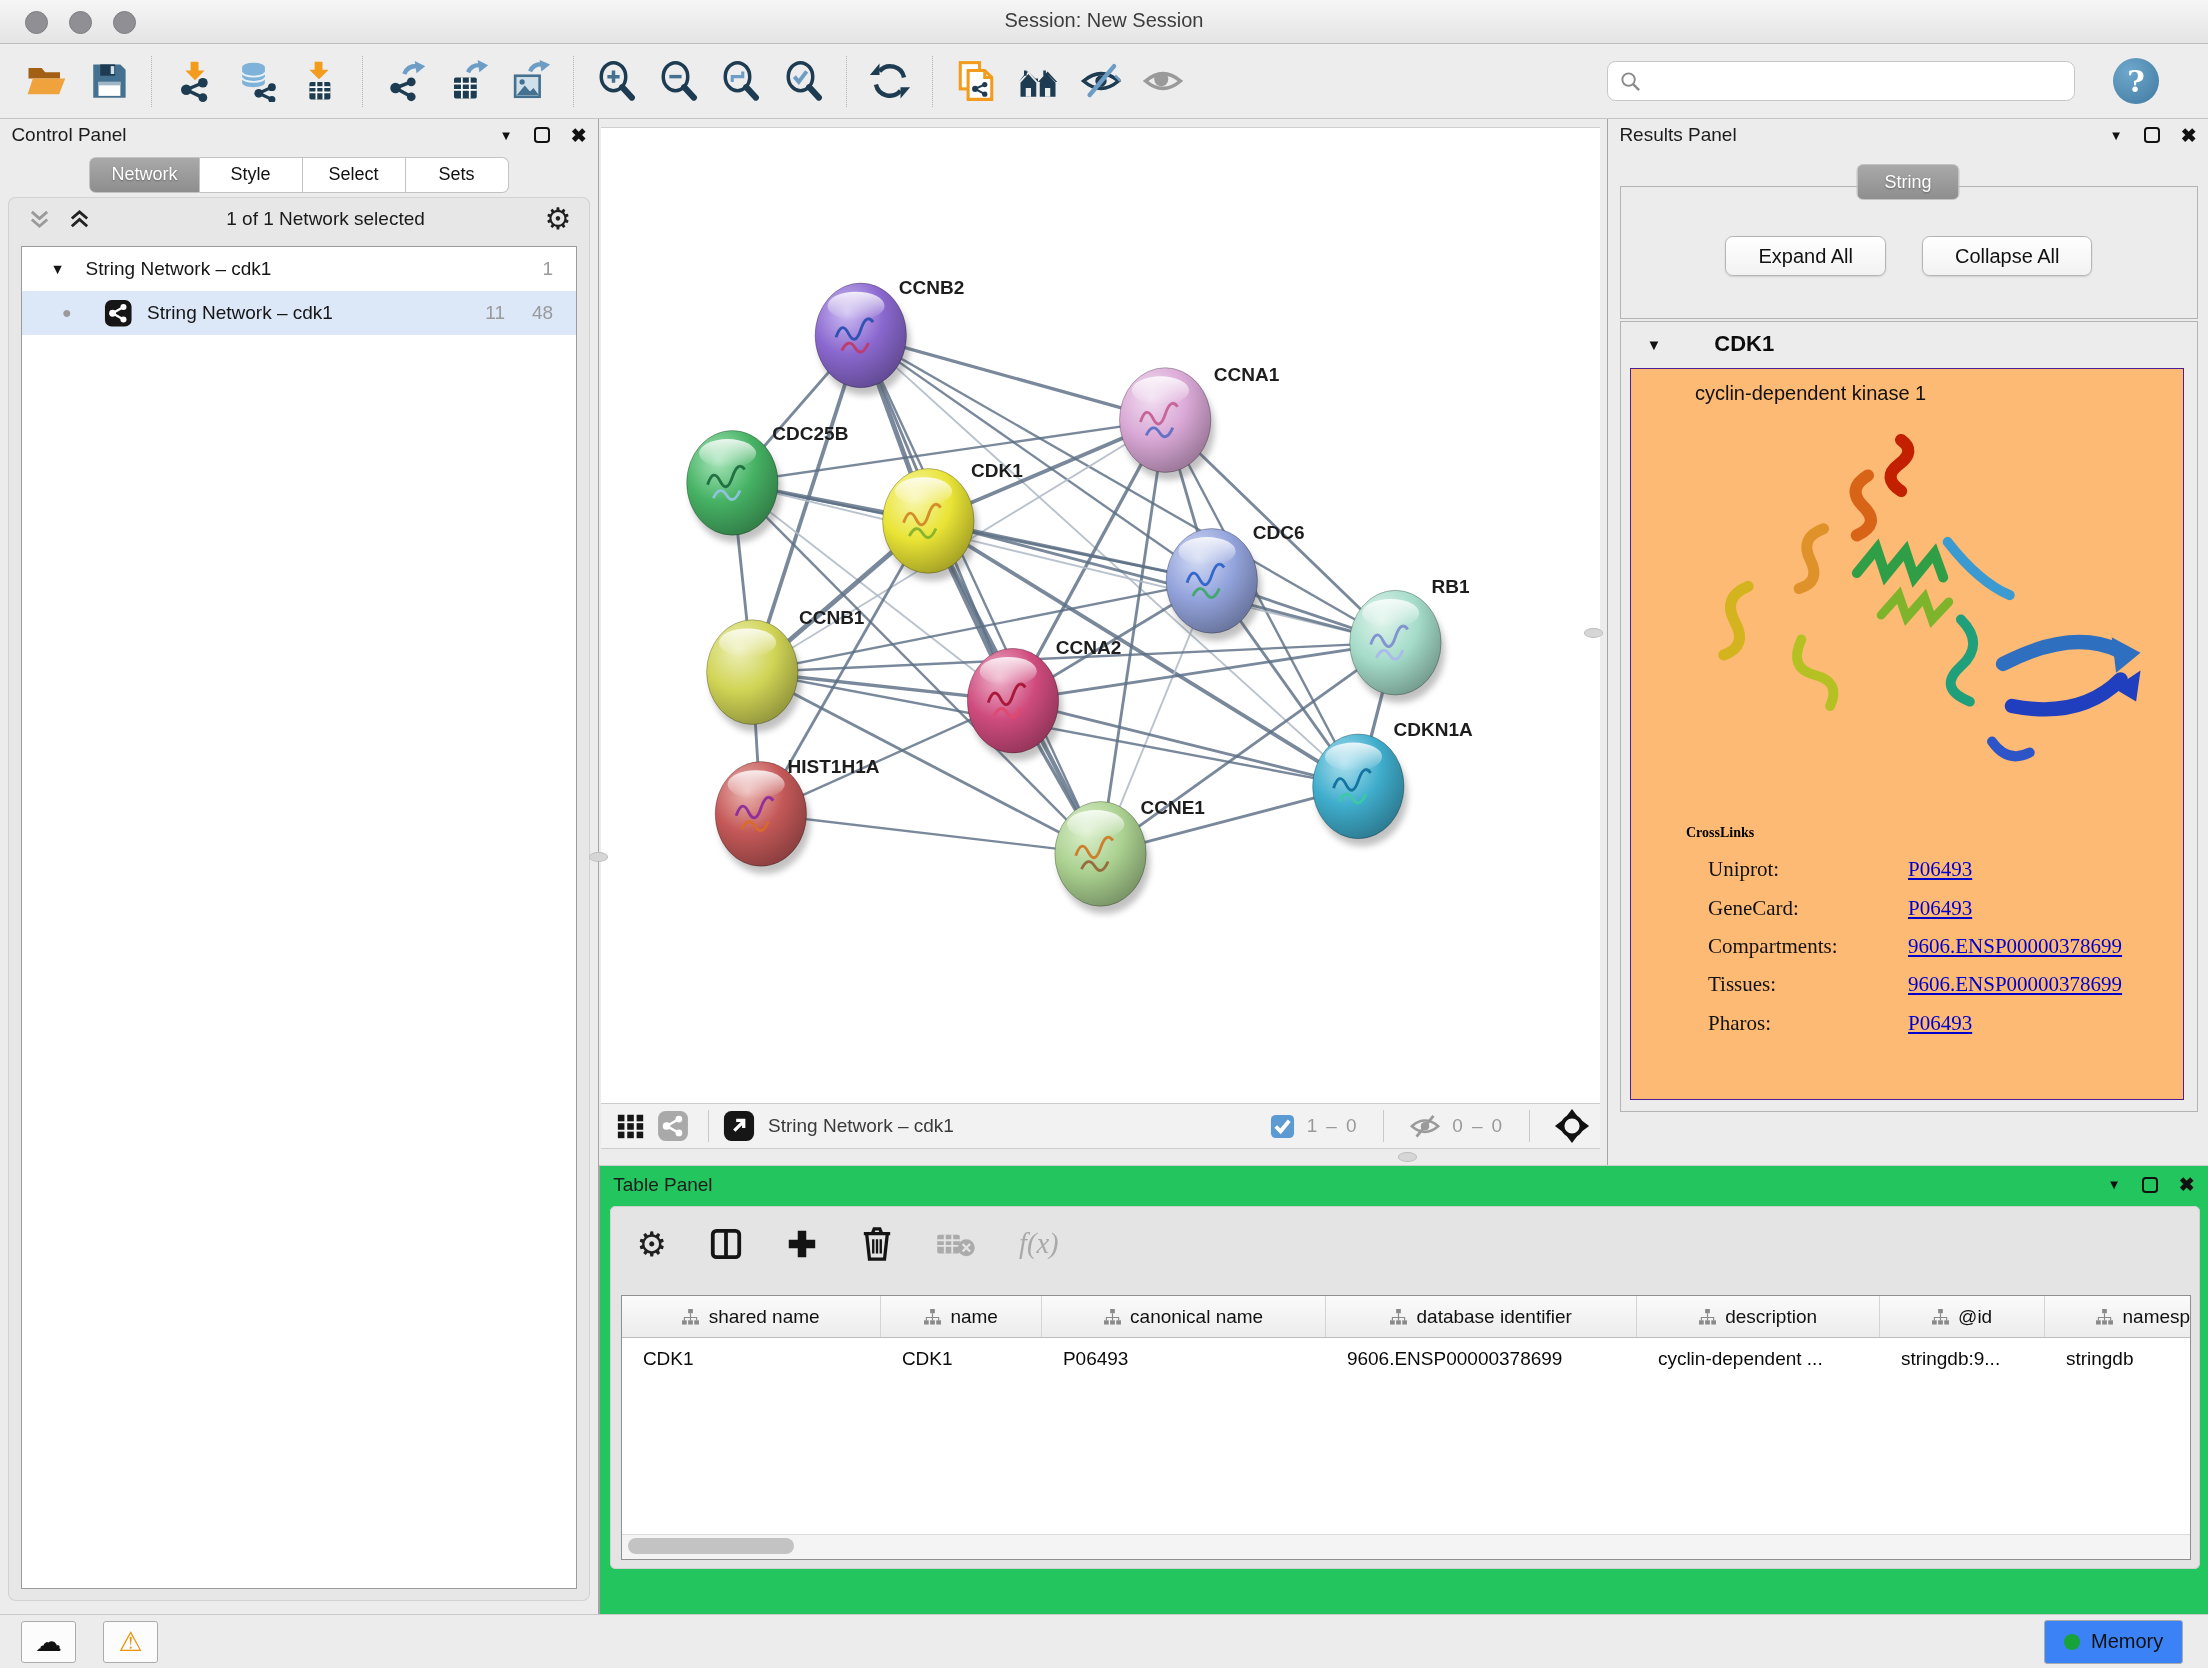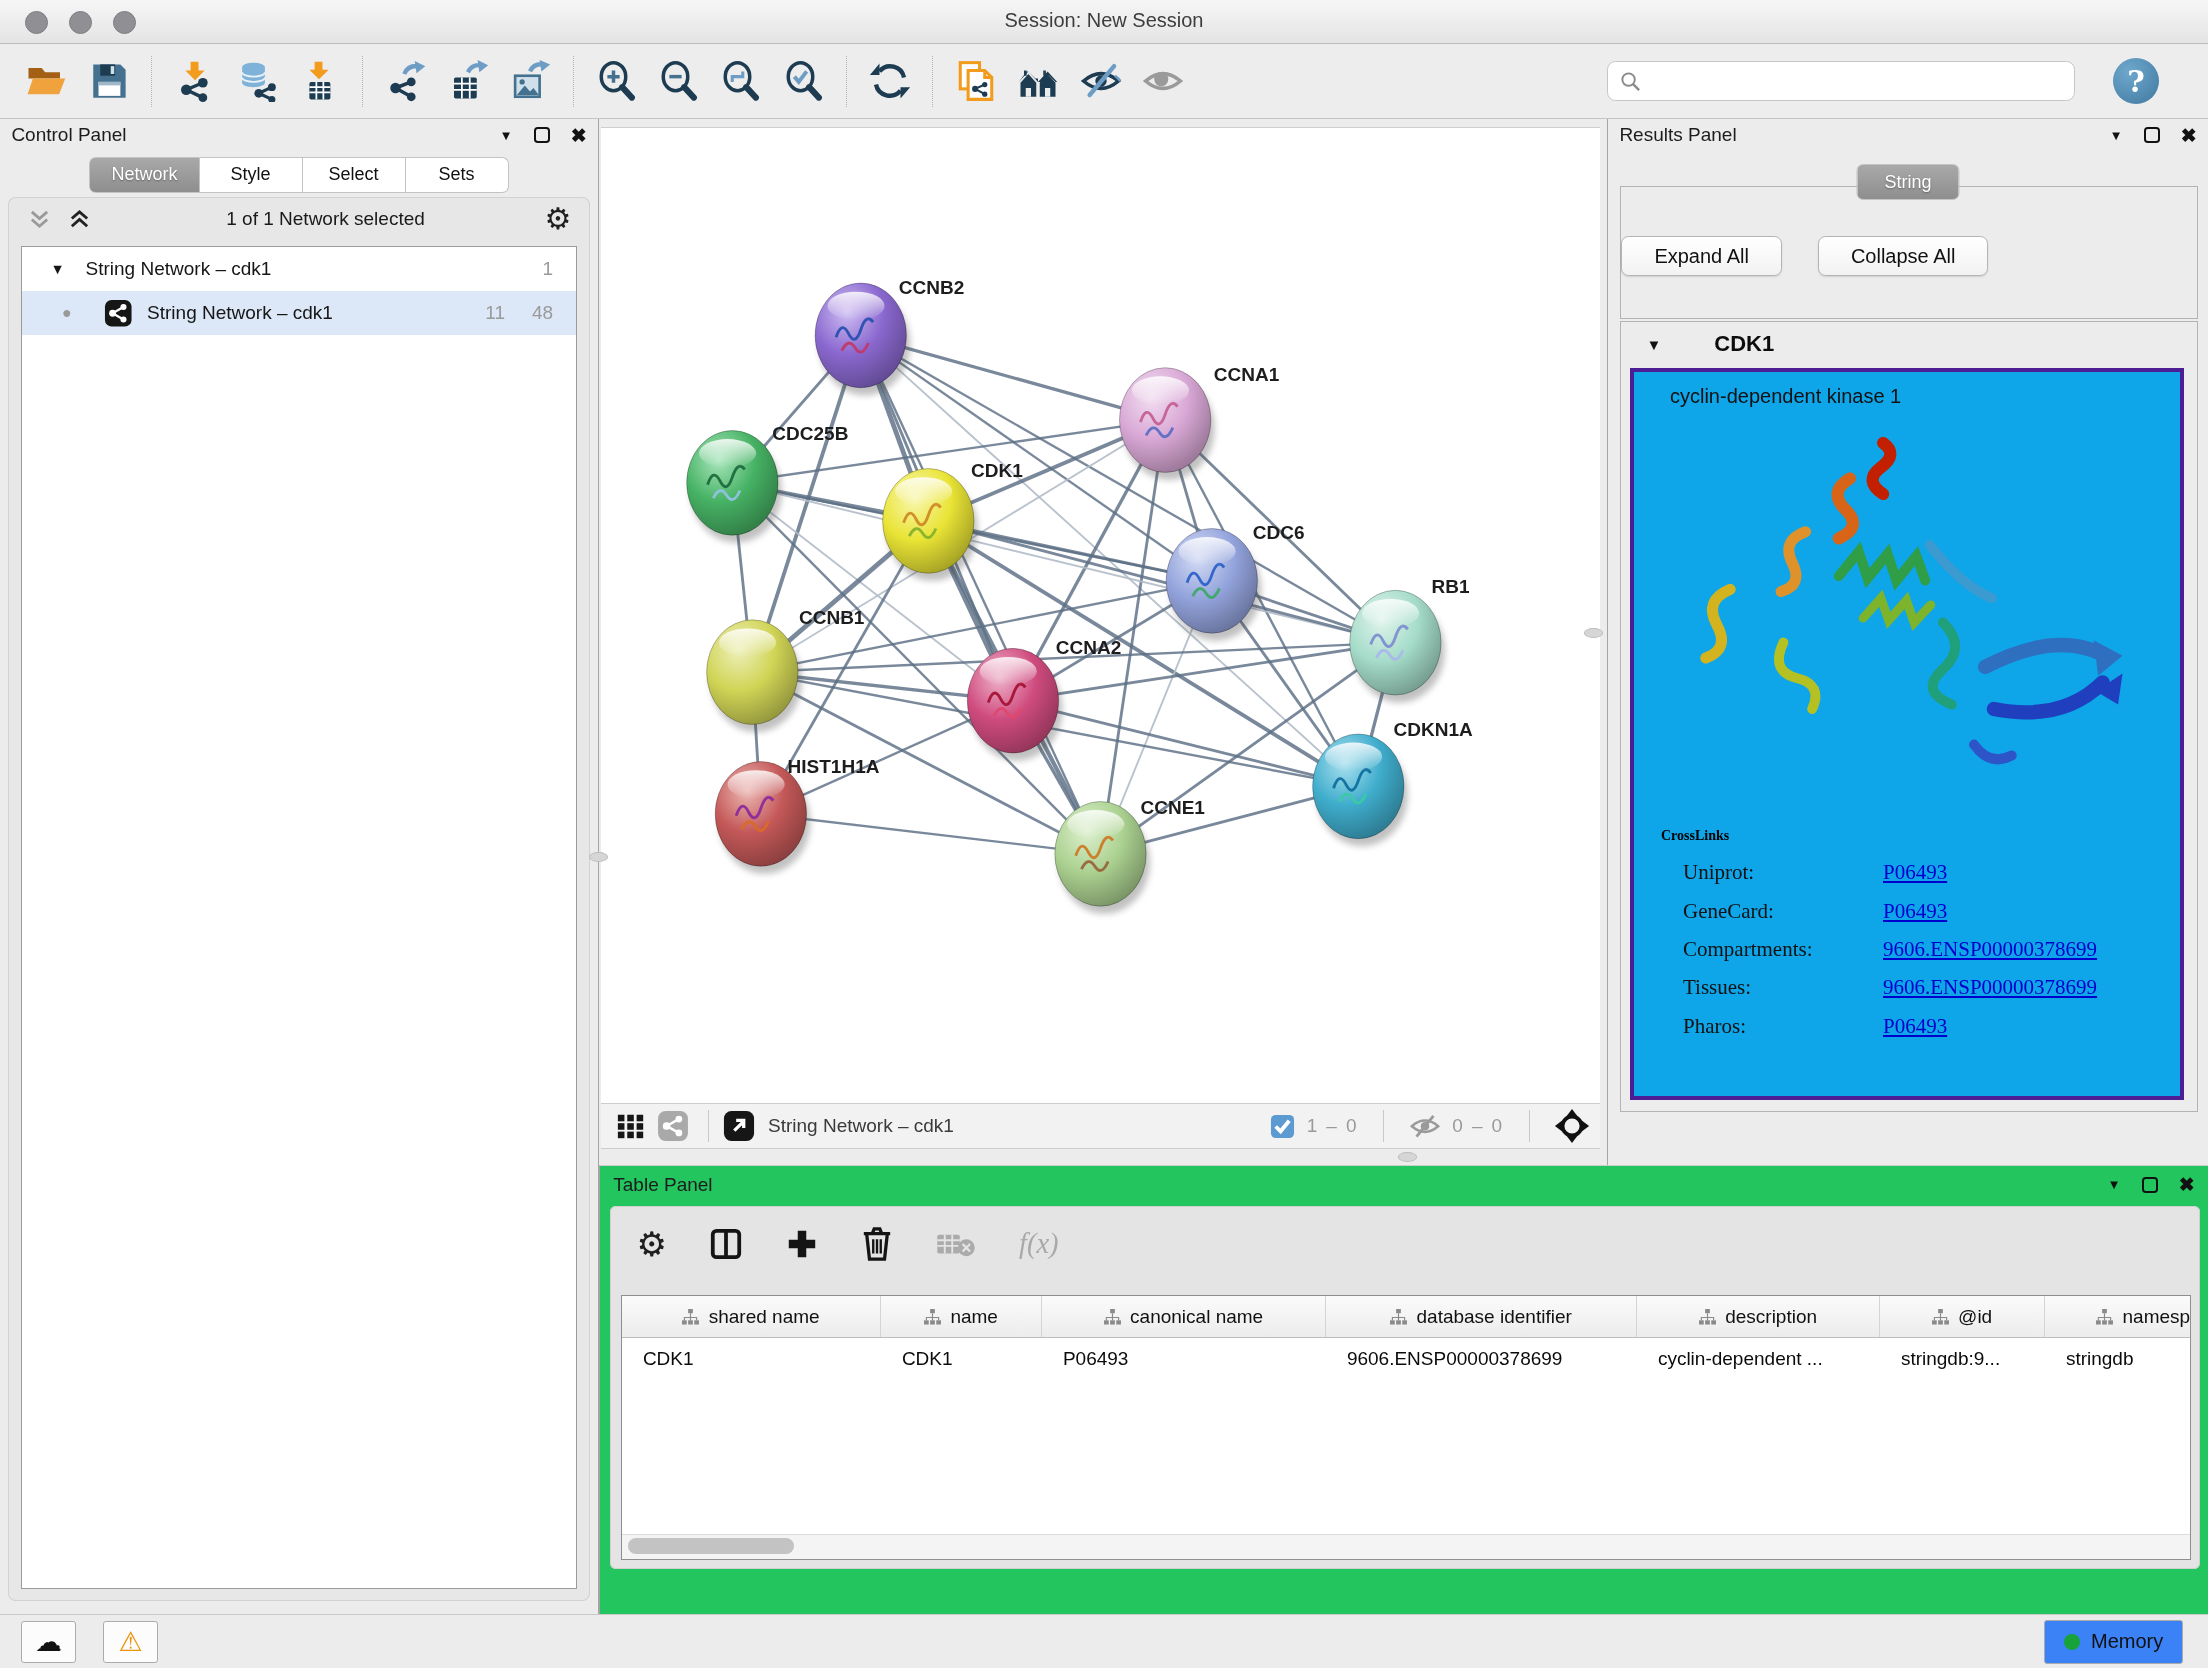--- a/index.html
+++ b/index.html
@@ -78,31 +78,31 @@
   .splitdot { position:absolute; width:19px; height:9.5px; border-radius:50%;
     background:#d6d6d6; border:1px solid #bdbdbd; }
   .nodelabel { font-size:20px; font-weight:600; fill:#1d1d1d; }
 
   
   .results-panel { position:absolute; left:1607px; top:119px; width:601px; height:1046px;
     background:#ececec; border-left:1px solid #a5a5a5; }
   .rp-tab { position:absolute; left:50%; transform:translateX(-50%); top:45px; z-index:3; }
   .rp-box1 { position:absolute; left:12.4px; right:10.5px; top:67px; height:133px;
     border:1.9px solid #b3b3b3; background:#ececec; }
-  .rp-buttons { position:absolute; left:0; right:0; top:49px; display:flex; gap:36px; }
+  .rp-buttons { position:absolute; left:0; right:0; top:49px; display:flex; justify-content:center; gap:36px; }
   .btn { height:40px; padding:0 32px; background:linear-gradient(#ffffff,#f2f2f2);
     border:1px solid #b4b4b4; border-radius:7.6px; font-size:20px; color:#111;
     display:flex; align-items:center; box-shadow:0 1px 1.9px rgba(0,0,0,.12); }
   .rp-box2 { position:absolute; left:12.4px; right:10.5px; top:202px; bottom:53px;
     border:1.9px solid #b3b3b3; background:#ececec; }
   .rp-cdk-head { display:flex; align-items:center; height:44px; padding:0 25px; gap:53px; }
   .rp-cdk-head .tri { font-size:15px; color:#111; }
   .rp-cdk-head .nm { font-size:22px; font-weight:bold; color:#0d0d0d; }
   .rp-inner { position:absolute; left:8.6px; right:12.4px; top:46px; bottom:11.4px;
-    background:#0ea5e9; border:4px solid #4c1d95; }
+    background:#fdba74; border:1px solid #4c1d95;padding-left:28px; }
   .rp-desc { font-size:20px; color:#111; padding:13.3px 0 0 36px; }
   .xl-title { font-family:"Liberation Serif", serif; font-weight:bold; font-size:14px;
     color:#000; margin:17px 0 9.5px 27px; }
   .xlrow { display:flex; font-family:"Liberation Serif", serif; font-size:21px; padding:6.7px 0 6.7px 49px; }
   .xlrow .xl-label { width:200px; color:#111; }
   .xlrow .xl-value { color:#0000cc; text-decoration:underline; }
 
   
   .table-panel { position:absolute; left:599px; top:1165px; width:1609px; height:449px;
     background:#22c55e; border-top:1px solid #cdcdcd; border-left:1px solid #a5a5a5; }

